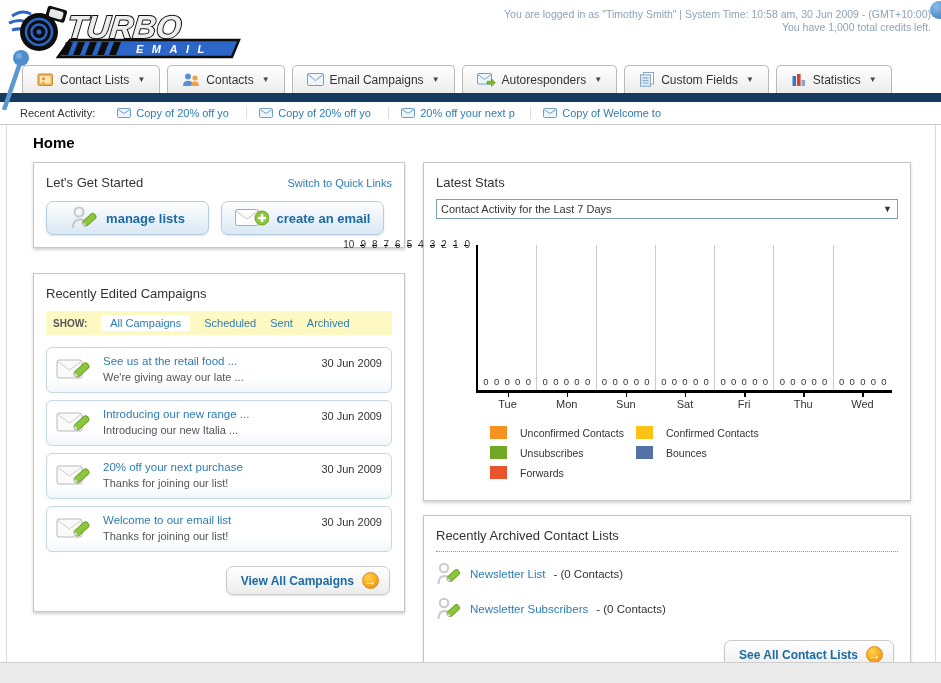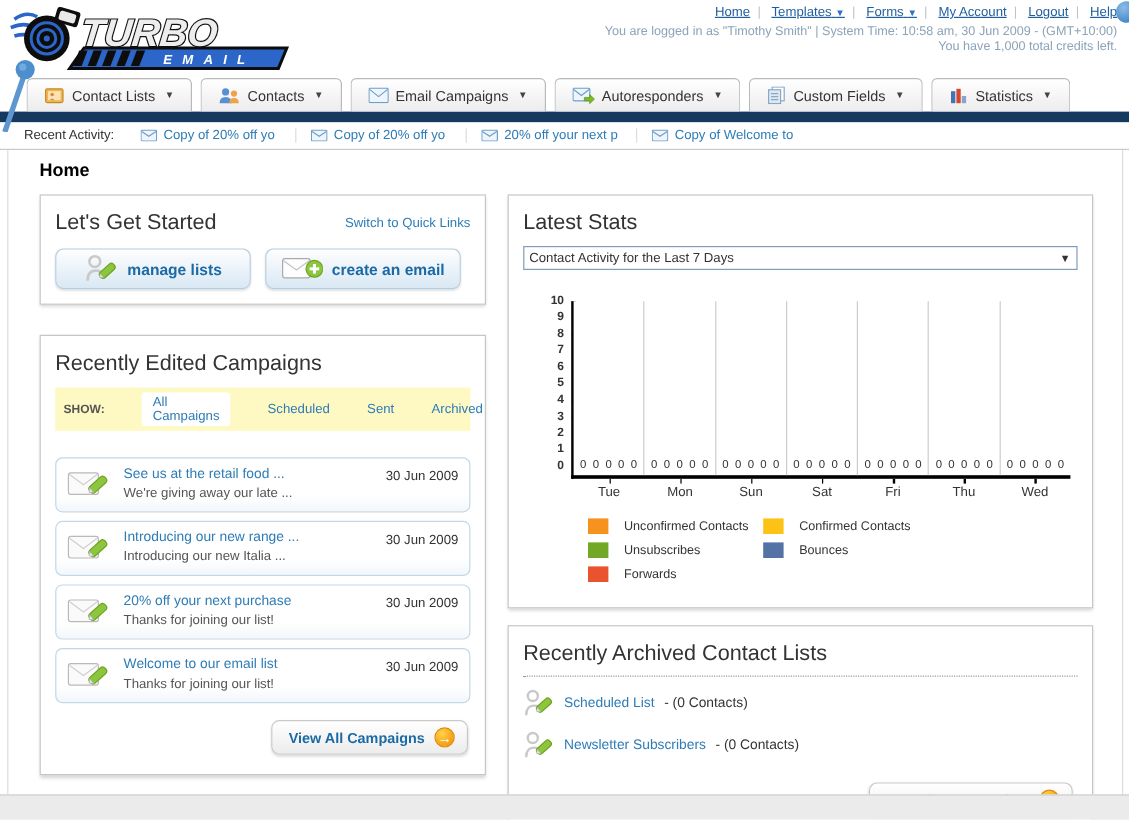--- a/index.html
+++ b/index.html
@@ -39,39 +39,39 @@
   .activity-item:last-child { border-right:none; }
   .activity-item a { font-size:11px; color:#2d7cb5; text-decoration:none; white-space:nowrap; }
 
   
   .main { padding:9px 30px 0 33px; }
   .page-title { font-size:15px; font-weight:bold; color:#000; margin-bottom:11px; }
   .columns { display:flex; gap:18px; align-items:flex-start; }
   .col-left { width:372px; flex:none; }
   .col-right { width:488px; flex:none; }
   .panel { background:#fff; border:1px solid #c6c6c6; box-shadow:0 2px 3px rgba(0,0,0,.18); padding:12px; }
-  .panel-title { font-size:18px; color:#333; }
+  .panel-title { font-size:13px; color:#333; }
 
   
   .gs-head { display:flex; justify-content:space-between; align-items:center; }
   .gs-link { font-size:11px; color:#2d7cb5; text-decoration:none; cursor:pointer; }
   .gs-buttons { display:flex; gap:12px; margin-top:11px; }
   .gs-btn { width:163px; height:34px; display:flex; align-items:center; justify-content:center; gap:8px;
     border:1px solid #b5cde0; border-radius:7px; background:linear-gradient(#fefefe, #d9e8f4);
     box-shadow:inset 0 1px 0 #fff, 0 1px 2px rgba(0,0,0,.12);
     font-size:13px; font-weight:bold; color:#1b6aa5; cursor:pointer; }
 
   
   .campaigns-panel { margin-top:25px; }
   .show-bar { margin-top:10px; background:#fef9c3; padding:4px 7px; display:flex; align-items:center; gap:14px;
     font-size:11px; }
   .show-label { color:#555; font-weight:bold; font-size:10px; }
-  .show-filter { color:#2d7cb5; text-decoration:none; cursor:pointer;margin-left:17px; }
+  .show-filter { color:#2d7cb5; text-decoration:none; cursor:pointer; }
   .show-filter.active { background:#fff; border-radius:3px; padding:2px 9px; }
-  .camp-list { margin-top:22px; }
+  .camp-list { margin-top:12px; }
   .camp-card { display:flex; align-items:center; border:1px solid #c3d7e7; border-radius:6px;
     background:linear-gradient(#ffffff 70%, #f2f7fb); padding:5px 9px; margin-bottom:7px; min-height:46px; cursor:pointer; }
   .camp-icon { flex:none; margin-right:9px; }
   .camp-text { flex:1; min-width:0; }
   .camp-title { font-size:11.5px; color:#2d7cb5; text-decoration:none; display:block; }
   .camp-sub { font-size:11px; color:#555; margin-top:2px; }
   .camp-date { font-size:11px; color:#333; flex:none; align-self:flex-start; margin-top:4px; }
   .view-all-row { text-align:right; margin:14px 2px 4px 0; }
   .pill-btn { display:inline-flex; align-items:center; gap:8px; border:1px solid #c9c9c9; border-radius:7px;
     background:linear-gradient(#ffffff, #ececec); padding:5px 10px 5px 14px;
@@ -80,22 +80,22 @@
   .arrow-circle { width:17px; height:17px; border-radius:50%; text-align:center; line-height:16px;
     background:radial-gradient(circle at 35% 28%, #ffd24a, #f7a71c 60%, #ef8e12);
     color:#fff; font-size:12px; font-weight:bold; border:1px solid #e08a10; }
 
   
   .dropdown { margin-top:9px; height:20px; border:1px solid #7f9db9; background:#fff; display:flex;
     align-items:center; font-size:11px; color:#333; padding:0 4px; cursor:pointer; position:relative; }
   .dropdown .dd-caret { position:absolute; right:5px; font-size:9px; color:#333; }
   .chart-wrap { margin:26px 6px 0 14px; }
   .chart-body { display:flex; }
-  .y-axis { width:26px; flex:none; display:flex; flex-direction:column; justify-content:space-between;
-    height:148px; transform:translateY(-5px);font-weight:bold; }
+  .y-axis { width:26px; flex:none; display:flex; flex-direction:row; justify-content:flex-end;
+    height:148px; transform:translateY(-5px); }
   .ylab { font-size:10px; color:#333; text-align:right; padding-right:6px; position:relative; height:10px; line-height:10px; }
   .ylab::after { content:""; position:absolute; right:-4px; top:4.5px; width:4px; height:1.5px; background:#000; }
   .chart-plot { flex:1; height:148px; border-left:2px solid #000; border-bottom:3px solid #000;
     display:flex; position:relative; background:#fff; }
   .cgroup { flex:1; position:relative; border-right:1px solid #ccc; }
   .cgroup:last-child { border-right:none; }
   .zeros { position:absolute; bottom:3px; left:0; right:0; display:flex; justify-content:space-evenly; }
   .zeros span { font-size:9.5px; color:#333; }
   .x-labels { display:flex; margin-left:26px; padding-left:2px; }
   .xlab { flex:1; text-align:center; font-size:11px; color:#333; padding-top:5px; position:relative; }
@@ -144,28 +144,20 @@
           <polygon points="70,39 77,39 72,52 65,52"></polygon>
           <polygon points="82,39 89,39 84,52 77,52"></polygon>
           <polygon points="94,39 101,39 96,52 89,52"></polygon>
           <polygon points="106,39 113,39 108,52 101,52"></polygon>
         </g>
         <text x="128" y="50" font-size="11" font-weight="bold" font-style="italic" fill="#ffffff" letter-spacing="8.5">EMAIL</text>
       </svg>
     </div>
 
     <div class="header-right">
-      <div class="top-links">
-        <a>Home</a><span class="sep">|</span>
-        <a><span>Templates</span> <span class="link-caret">▼</span></a><span class="sep">|</span>
-        <a><span>Forms</span> <span class="link-caret">▼</span></a><span class="sep">|</span>
-        <a>My Account</a><span class="sep">|</span>
-        <a>Logout</a><span class="sep">|</span>
-        <a>Help</a>
-      </div>
       <div class="login-line">You are logged in as "Timothy Smith" | System Time: 10:58 am, 30 Jun 2009 - (GMT+10:00)</div>
       <div class="login-line" style="margin-top:1px;">You have 1,000 total credits left.</div>
     </div>
     <div class="corner-dot"></div>
   </div>
 
   <svg class="blue-pin" viewBox="0 0 32 62">
     <line x1="21" y1="12" x2="4" y2="62" stroke="#5e97cf" stroke-width="4.5"></line>
     <circle cx="21" cy="10" r="8" fill="#4d8fcc"></circle>
     <circle cx="19" cy="8" r="3" fill="#7ab2e0" opacity="0.8"></circle>
@@ -515,21 +507,21 @@
 
           <div class="list-item">
             <svg width="26" height="26">
                 <circle cx="8" cy="7" r="4.2" fill="none" stroke="#c9c9c9" stroke-width="2"></circle>
                 <path d="M2.5 23 q0 -8 6.5 -8 q4 0 5.5 3" fill="none" stroke="#c9c9c9" stroke-width="2"></path>
                 <g transform="rotate(-42 17 15)">
                   <rect x="10.5" y="12" width="14" height="5.8" rx="2.4" fill="#8cc63e" stroke="#6fa21d"></rect>
                   <polygon points="9.4,14.9 12,12.3 12,17.5" fill="#e8e8e8" stroke="#aaa" stroke-width="0.5"></polygon>
                 </g>
               </svg>
-            <a>Scheduled List</a>
+            <a>Newsletter List</a>
             <span class="list-detail">- (0 Contacts)</span>
           </div>
 
           <div class="list-item">
             <svg width="26" height="26">
                 <circle cx="8" cy="7" r="4.2" fill="none" stroke="#c9c9c9" stroke-width="2"></circle>
                 <path d="M2.5 23 q0 -8 6.5 -8 q4 0 5.5 3" fill="none" stroke="#c9c9c9" stroke-width="2"></path>
                 <g transform="rotate(-42 17 15)">
                   <rect x="10.5" y="12" width="14" height="5.8" rx="2.4" fill="#8cc63e" stroke="#6fa21d"></rect>
                   <polygon points="9.4,14.9 12,12.3 12,17.5" fill="#e8e8e8" stroke="#aaa" stroke-width="0.5"></polygon>

